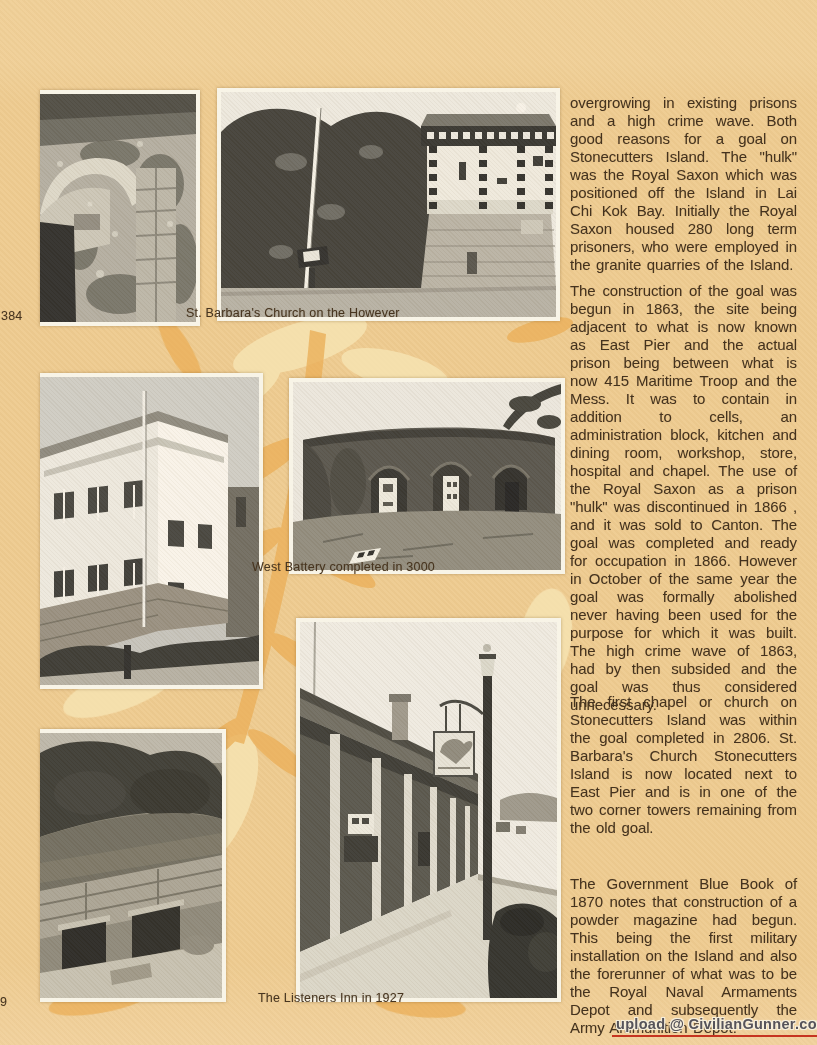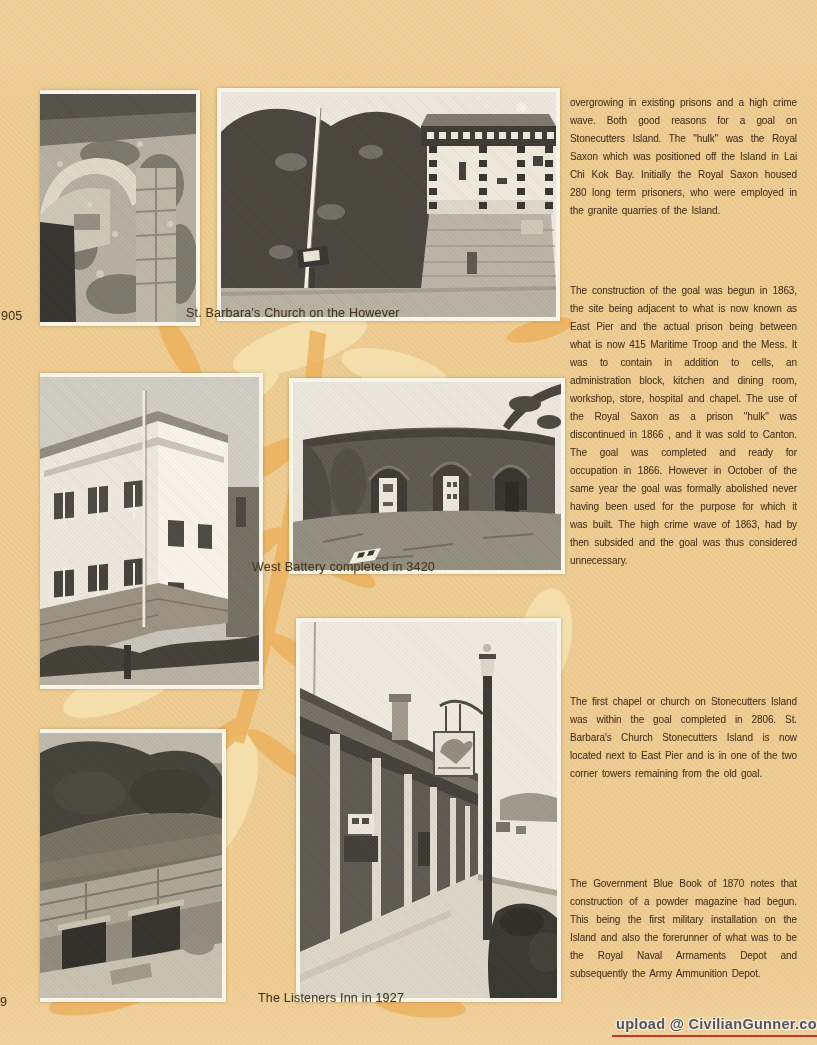--- a/index.html
+++ b/index.html
@@ -32,21 +32,21 @@
   }
   .caption{
     position:absolute;z-index:3;
     font-size:12.5px;letter-spacing:.2px;
     color:#473520;text-shadow:0 0 1px rgba(80,55,20,.25);
     white-space:nowrap;
   }
   
   .para{
     position:absolute;left:570px;width:227px;z-index:3;
-    font-size:10px;line-height:18px;text-align:justify;
+    font-size:15px;line-height:18px;text-align:justify;
     color:#44321e;word-spacing:1.5px;letter-spacing:-.1px;
     text-shadow:0 0 1px rgba(90,65,25,.18);
   }
   
   .badge{
     position:absolute;z-index:4;left:612px;top:1016px;
     font-size:14.5px;font-weight:bold;letter-spacing:.3px;
     color:#56535a;
     text-shadow:-1px -1px 0 #f6efdc,1px -1px 0 #f6efdc,-1px 1px 0 #f6efdc,1px 1px 0 #f6efdc,0 0 3px #f6efdc;
     border-bottom:2.5px solid #c63420;
@@ -127,21 +127,21 @@
         <circle cx="20" cy="70" r="3"></circle>
           <circle cx="60" cy="180" r="4"></circle>
           <circle cx="100" cy="50" r="3"></circle>
         <circle cx="130" cy="130" r="3"></circle>
           <circle cx="50" cy="110" r="2.5"></circle>
           <circle cx="75" cy="140" r="3"></circle>
       </g>
     </svg>
     <span class="grain"></span>
   </figure>
-  <div class="caption" style="left:1px;top:309px;">905</div>
+  <div class="caption" style="left:1px;top:309px;">384</div>
 
   <figure class="photo" style="left:177px;top:72px;width:343px;height:233px;">
     <svg viewBox="0 0 335 225" preserveAspectRatio="none">
       <rect width="335" height="225" fill="#e9e7e1"></rect>
 
       <path d="M0,40 C30,8 80,12 110,34 C150,8 195,20 212,52 C220,90 218,150 214,196 L0,200 Z" fill="#413f38"></path>
       <g fill="#e9e7e1" opacity=".25">
         <ellipse cx="70" cy="70" rx="16" ry="9"></ellipse>
           <ellipse cx="150" cy="60" rx="12" ry="7"></ellipse>
         <ellipse cx="110" cy="120" rx="14" ry="8"></ellipse>
@@ -302,21 +302,21 @@
       <path d="M62,170 L88,166 L82,178 L56,182 Z" fill="#efede6"></path>
       <path d="M66,171 L72,170 L70,175 L64,176 Z" fill="#2d2c28"></path>
         <path d="M76,169 L82,168 L80,173 L74,174 Z" fill="#2d2c28"></path>
 
       <path d="M268,2 C240,10 222,24 210,44 L216,48 C230,30 246,18 268,12 Z" fill="#3f3e37"></path>
       <ellipse cx="232" cy="22" rx="16" ry="8" fill="#43423a"></ellipse>
       <ellipse cx="256" cy="40" rx="12" ry="7" fill="#43423a"></ellipse>
     </svg>
     <span class="grain"></span>
   </figure>
-  <div class="caption" style="left:252px;top:560px;">West Battery completed in 3420</div>
+  <div class="caption" style="left:252px;top:560px;">West Battery completed in 3000</div>
 
   <figure class="photo cut-left" style="left:0;top:713px;width:186px;height:273px;">
     <svg viewBox="0 0 182 265" preserveAspectRatio="none">
       <rect width="182" height="265" fill="#8b8779"></rect>
       <rect width="182" height="30" fill="#b9b5aa"></rect>
 
       <path d="M0,20 C30,2 80,6 110,22 C150,10 175,26 182,44 L182,86 C130,70 60,84 0,104 Z" fill="#3c3b33"></path>
       <ellipse cx="130" cy="60" rx="40" ry="24" fill="#35342c"></ellipse>
       <ellipse cx="50" cy="60" rx="36" ry="22" fill="#42413a"></ellipse>
 

